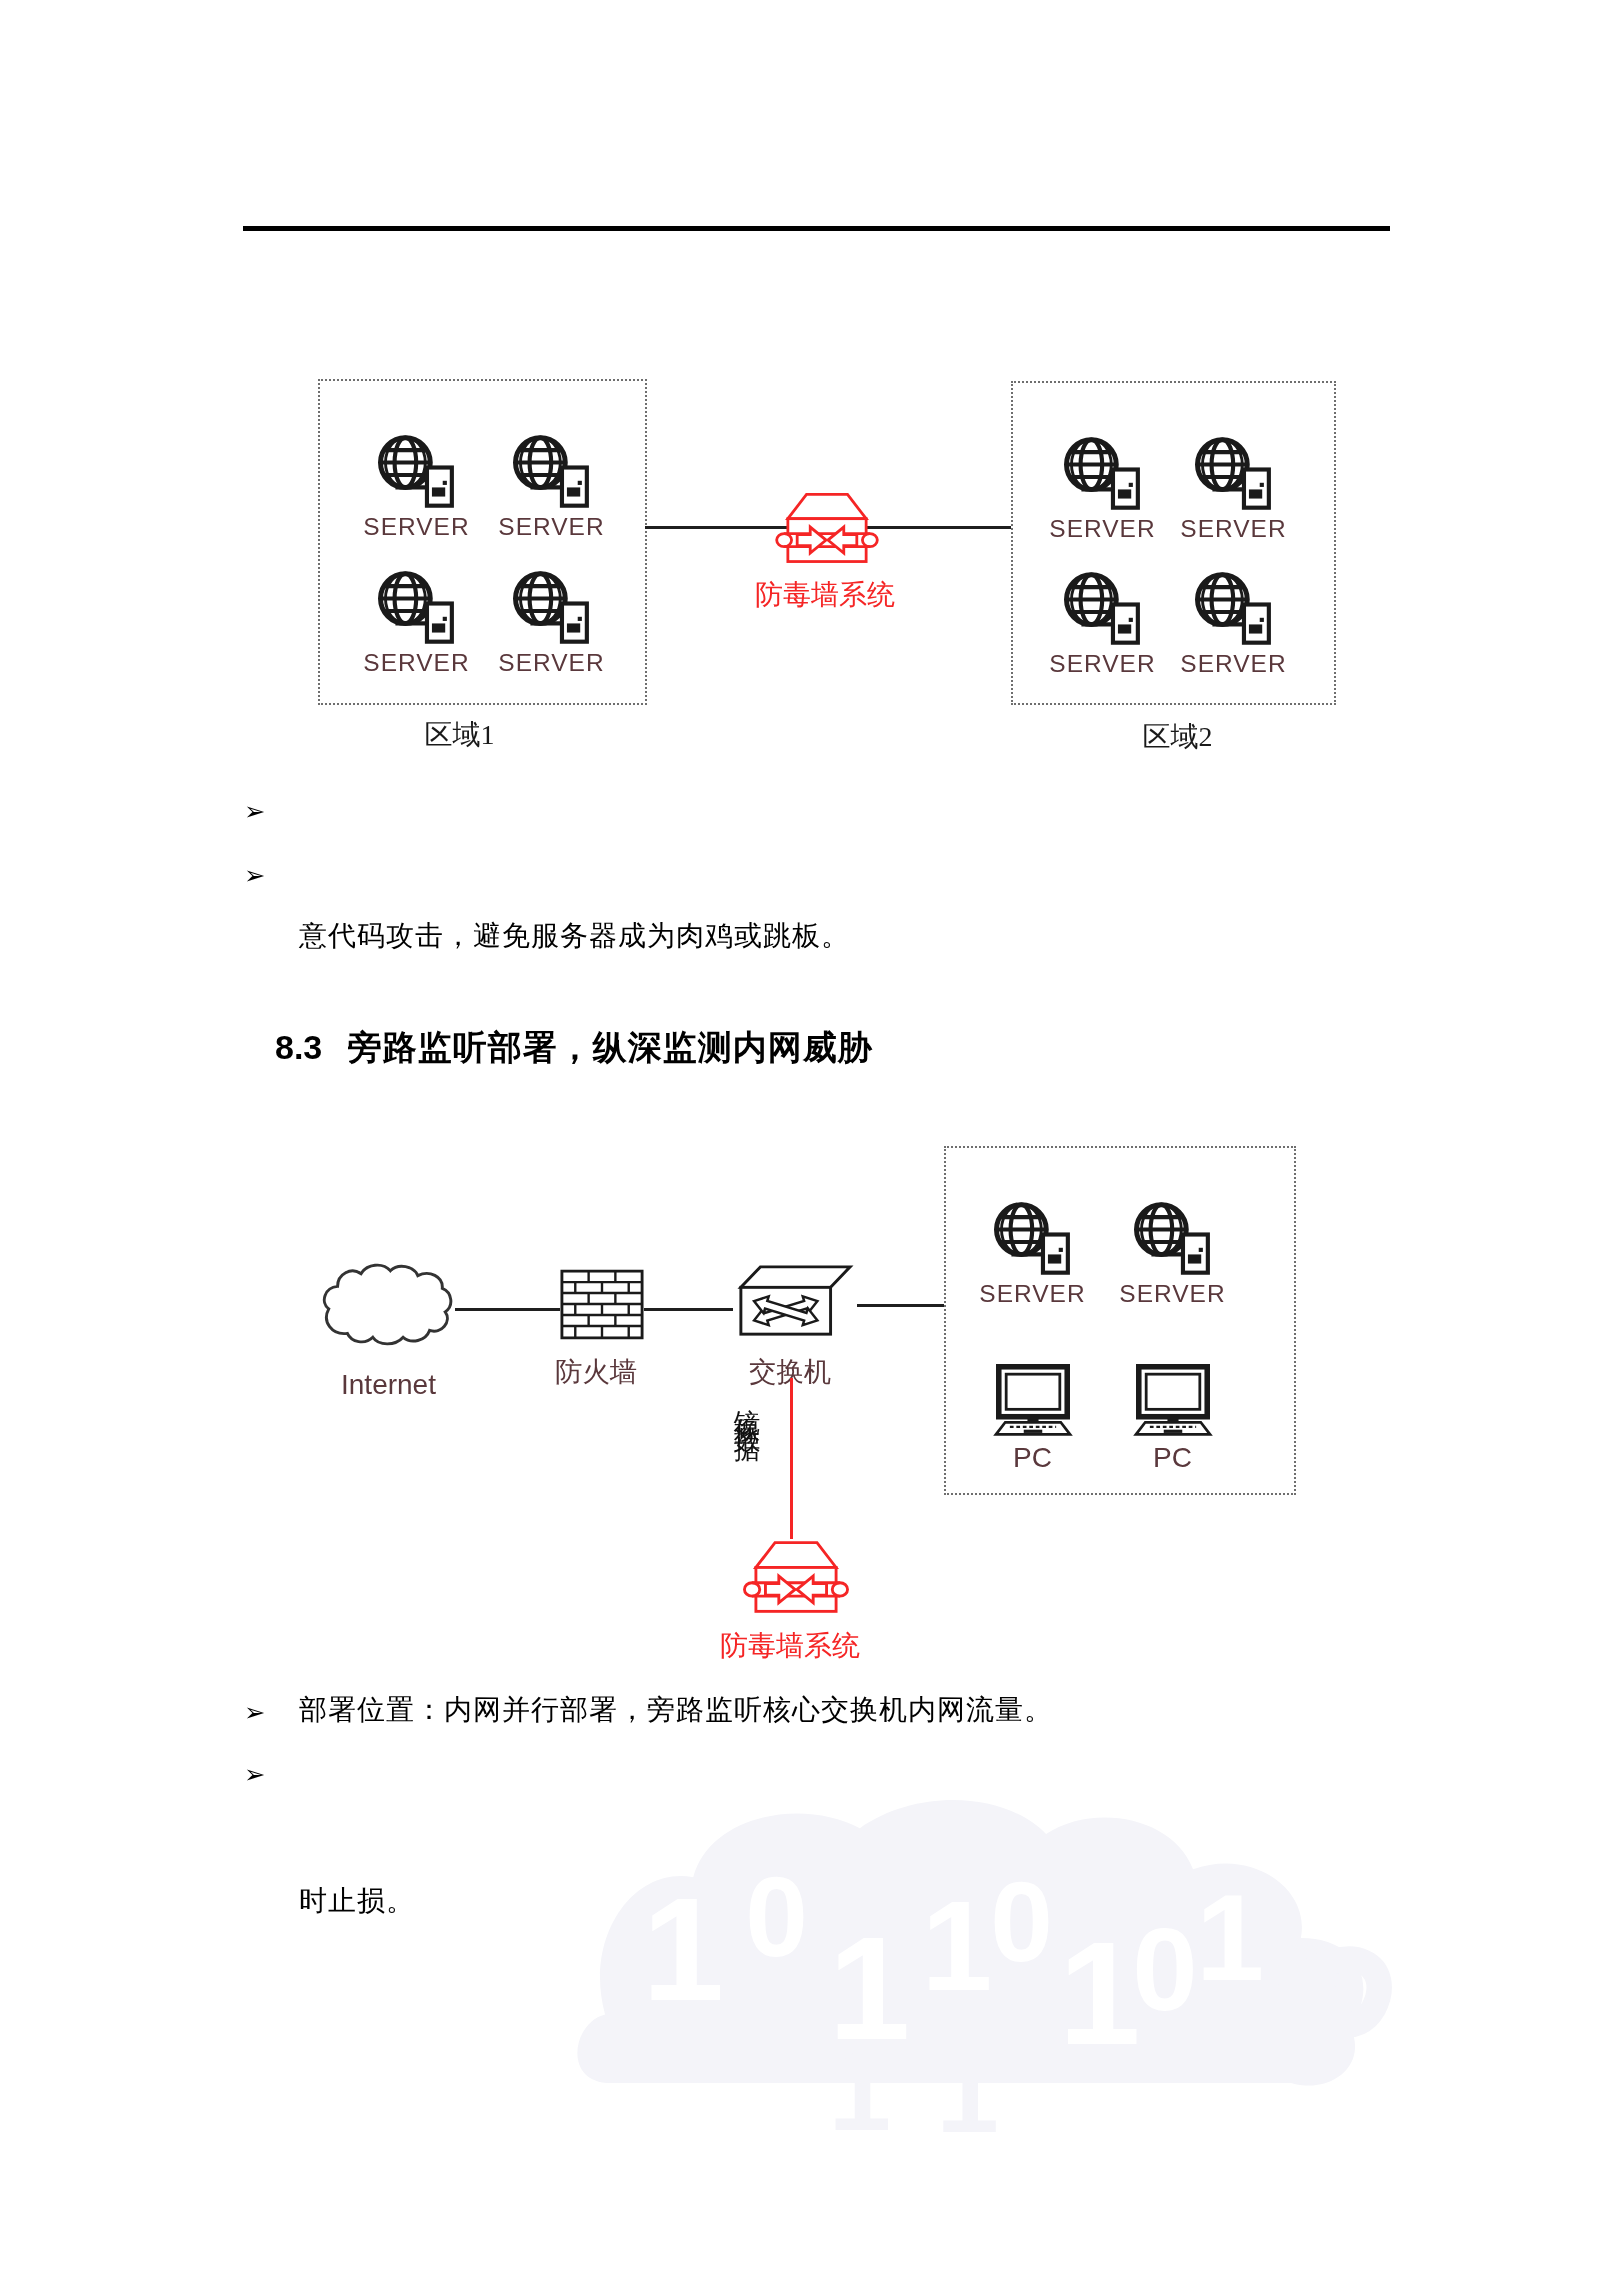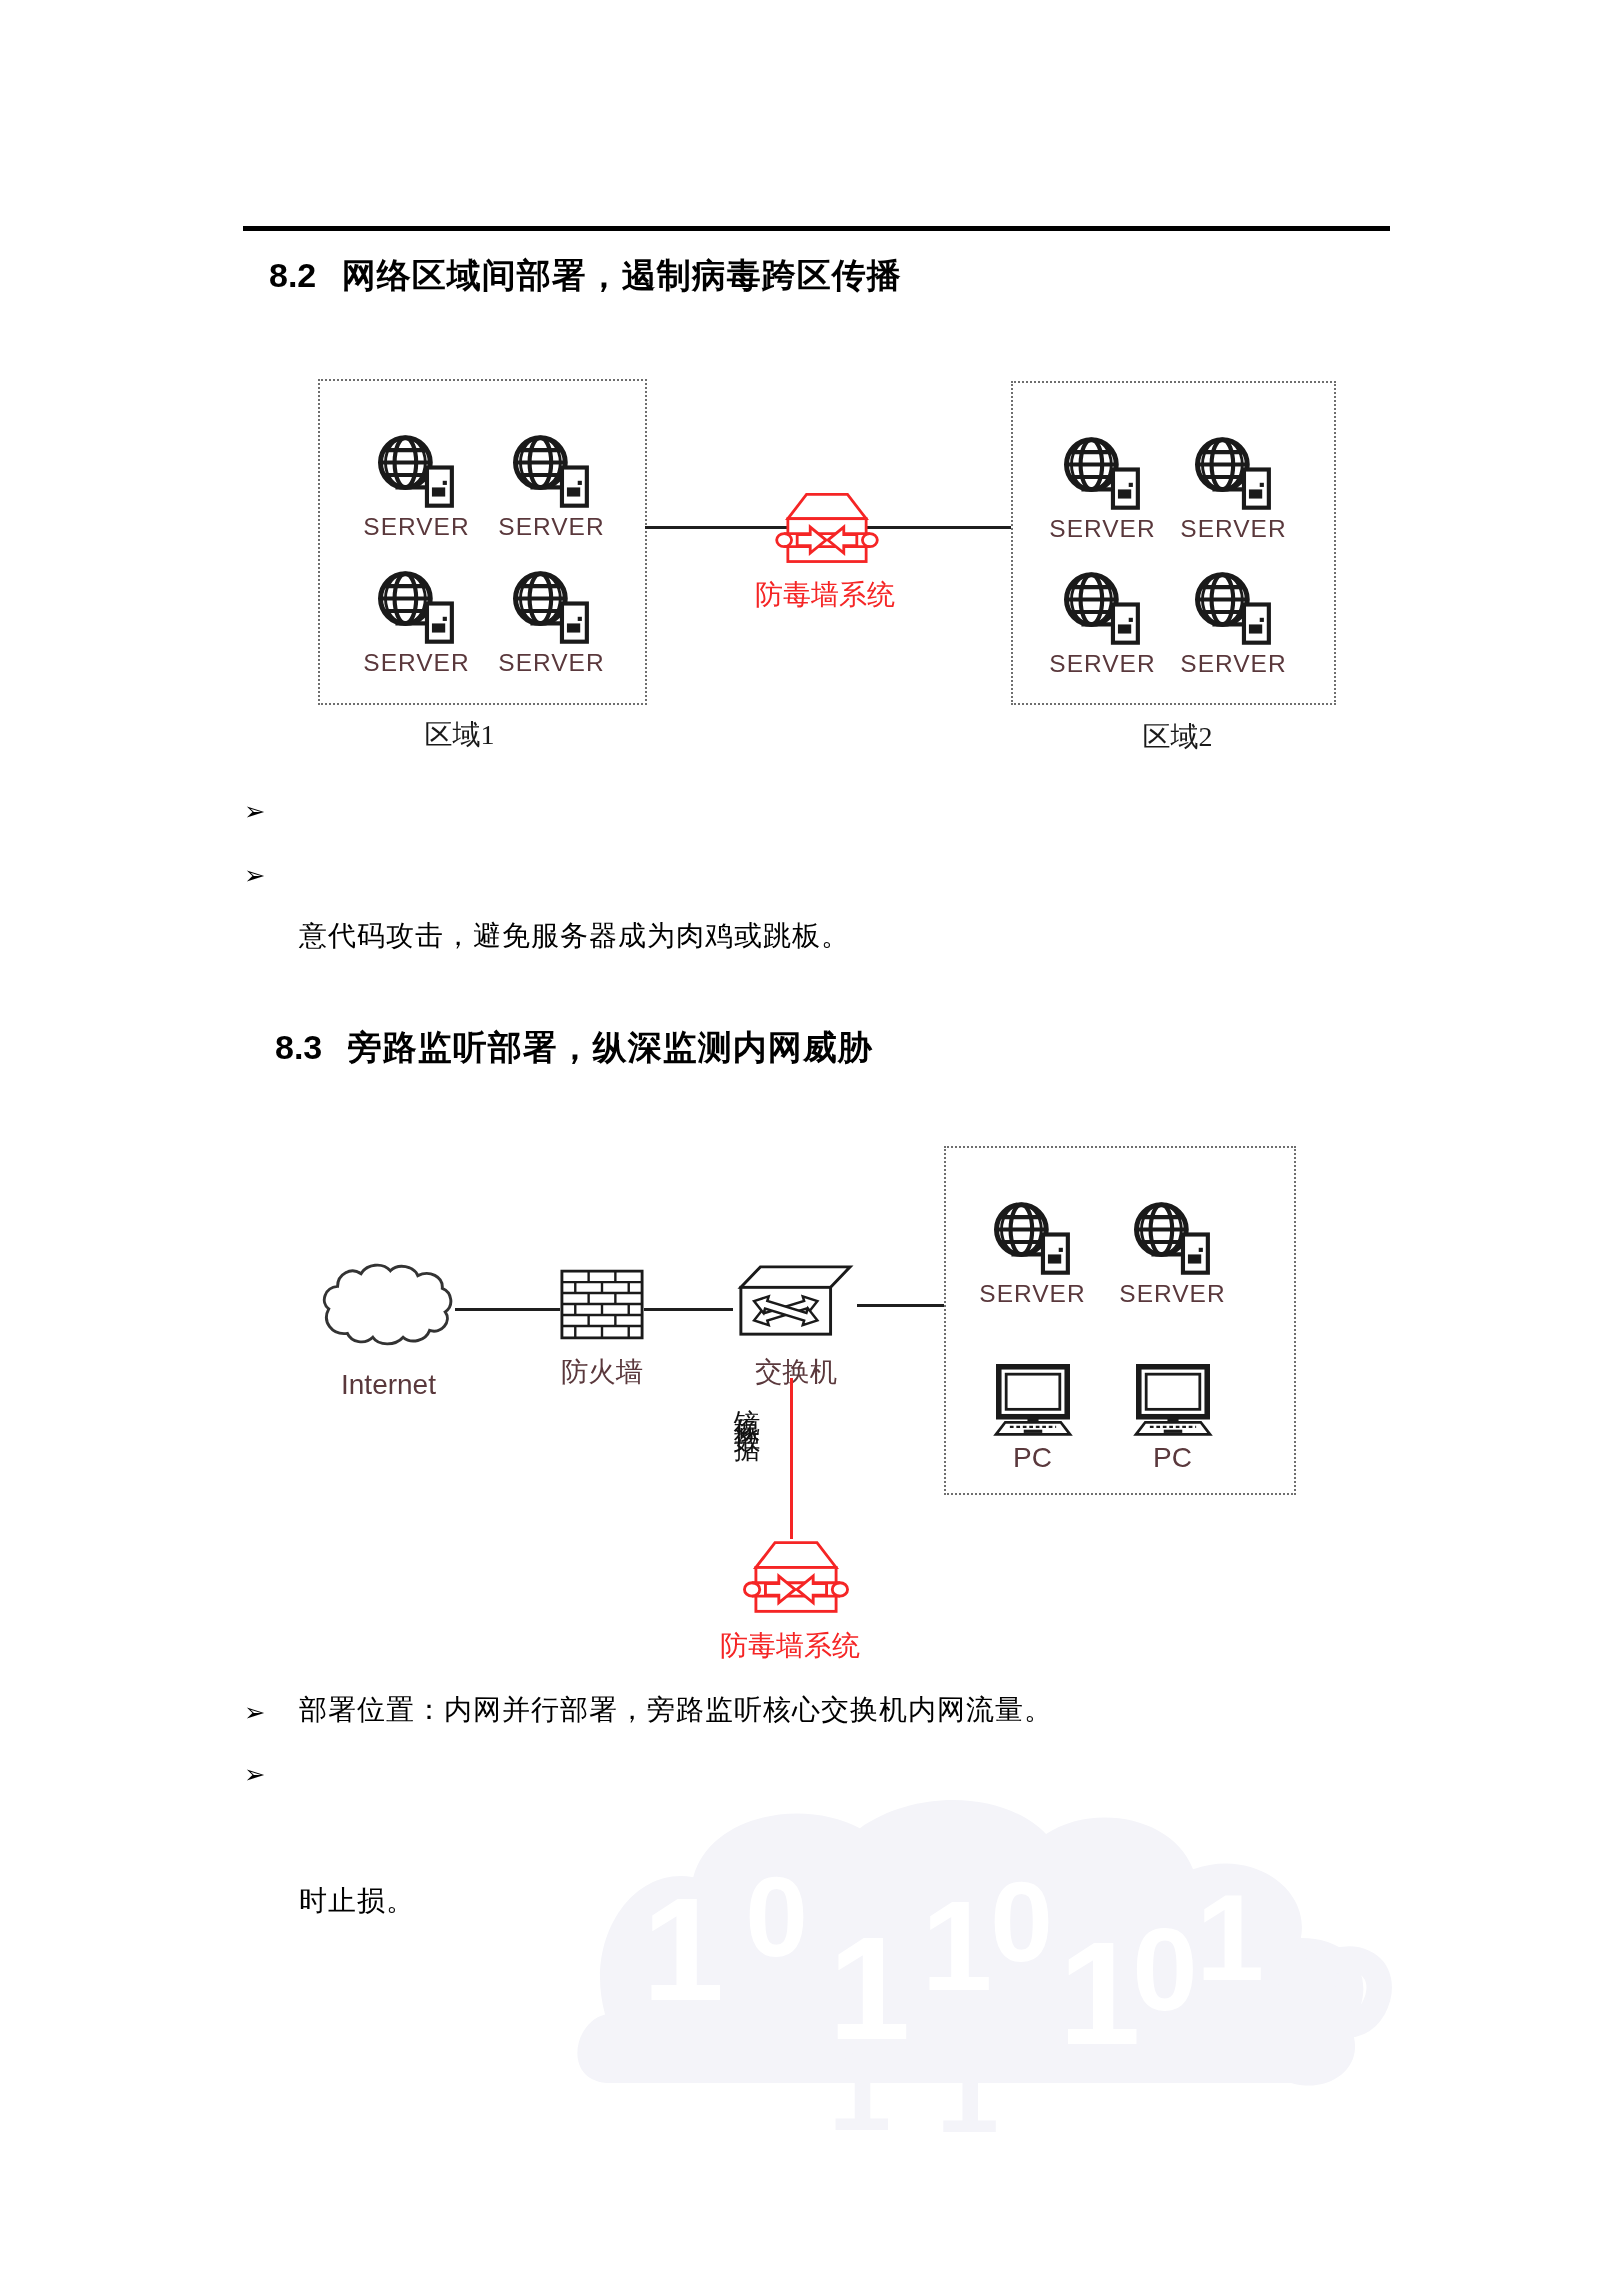--- a/index.html
+++ b/index.html
@@ -22,21 +22,21 @@
 
   .node-cell { width:147px; display:flex; flex-direction:column; align-items:center; }
   .node-cell .lbl { margin-top:3.9px; }
 
   .maroon { color:#5a383c; }
   .red-text { color:#f52525; }
 
   .server-lbl { font-size:24.5px; letter-spacing:1px; white-space:nowrap; }
   .pc-lbl { font-size:28px; }
   .zone-lbl { font-size:28px; color:#1a1a1a; text-align:center; font-family:"Liberation Serif", serif; }
-  .dev-lbl { font-size:27.4px; text-align:center; white-space:nowrap; }
+  .dev-lbl { font-size:27.4px; white-space:nowrap; }
   .inet-lbl { font-size:28px; text-align:center; }
   .av-lbl { font-size:28px; text-align:left; white-space:nowrap; }
 
   .hline { height:2.9px; background:#1f1f1f; }
   .vline-red { width:2.9px; background:#f52525; }
 
   .mirror-text { writing-mode:vertical-rl; text-orientation:upright; font-size:26.5px; color:#111; letter-spacing:8.8px; font-family:"Liberation Serif", serif; }
 
   svg.icon { display:block; }
 </style>
@@ -142,23 +142,20 @@
       <text x="665" y="195" font-size="125">1</text>
     </g>
     <g fill="#f4f4f9" font-family="Liberation Sans, sans-serif" font-weight="bold">
       <text x="290" y="348" font-size="115">1</text>
       <text x="400" y="350" font-size="115">1</text>
     </g>
   </svg>
 
   <div class="abs z2 rule" style="left:243px; top:226px; width:1147px; height:4.9px"></div>
 
-  <div class="abs z2 heading" style="left:269px; top:253px">
-    <span class="num">8.2</span><span>网络区域间部署，遏制病毒跨区传播</span>
-  </div>
 
   <div class="abs z2 zone-box" style="left:318px; top:379px; width:329px; height:326px"></div>
   <div class="abs z2 zone-box" style="left:1011px; top:381px; width:325px; height:324px"></div>
 
   <div class="abs z2 hline" style="left:645px; top:526px; width:366px"></div>
 
   <div class="abs z2 node-cell" style="left:343px; top:431px">
     <svg class="icon" width="94" height="78" viewBox="0 0 96 80">
         <use href="#sym-server"></use>
       </svg>

